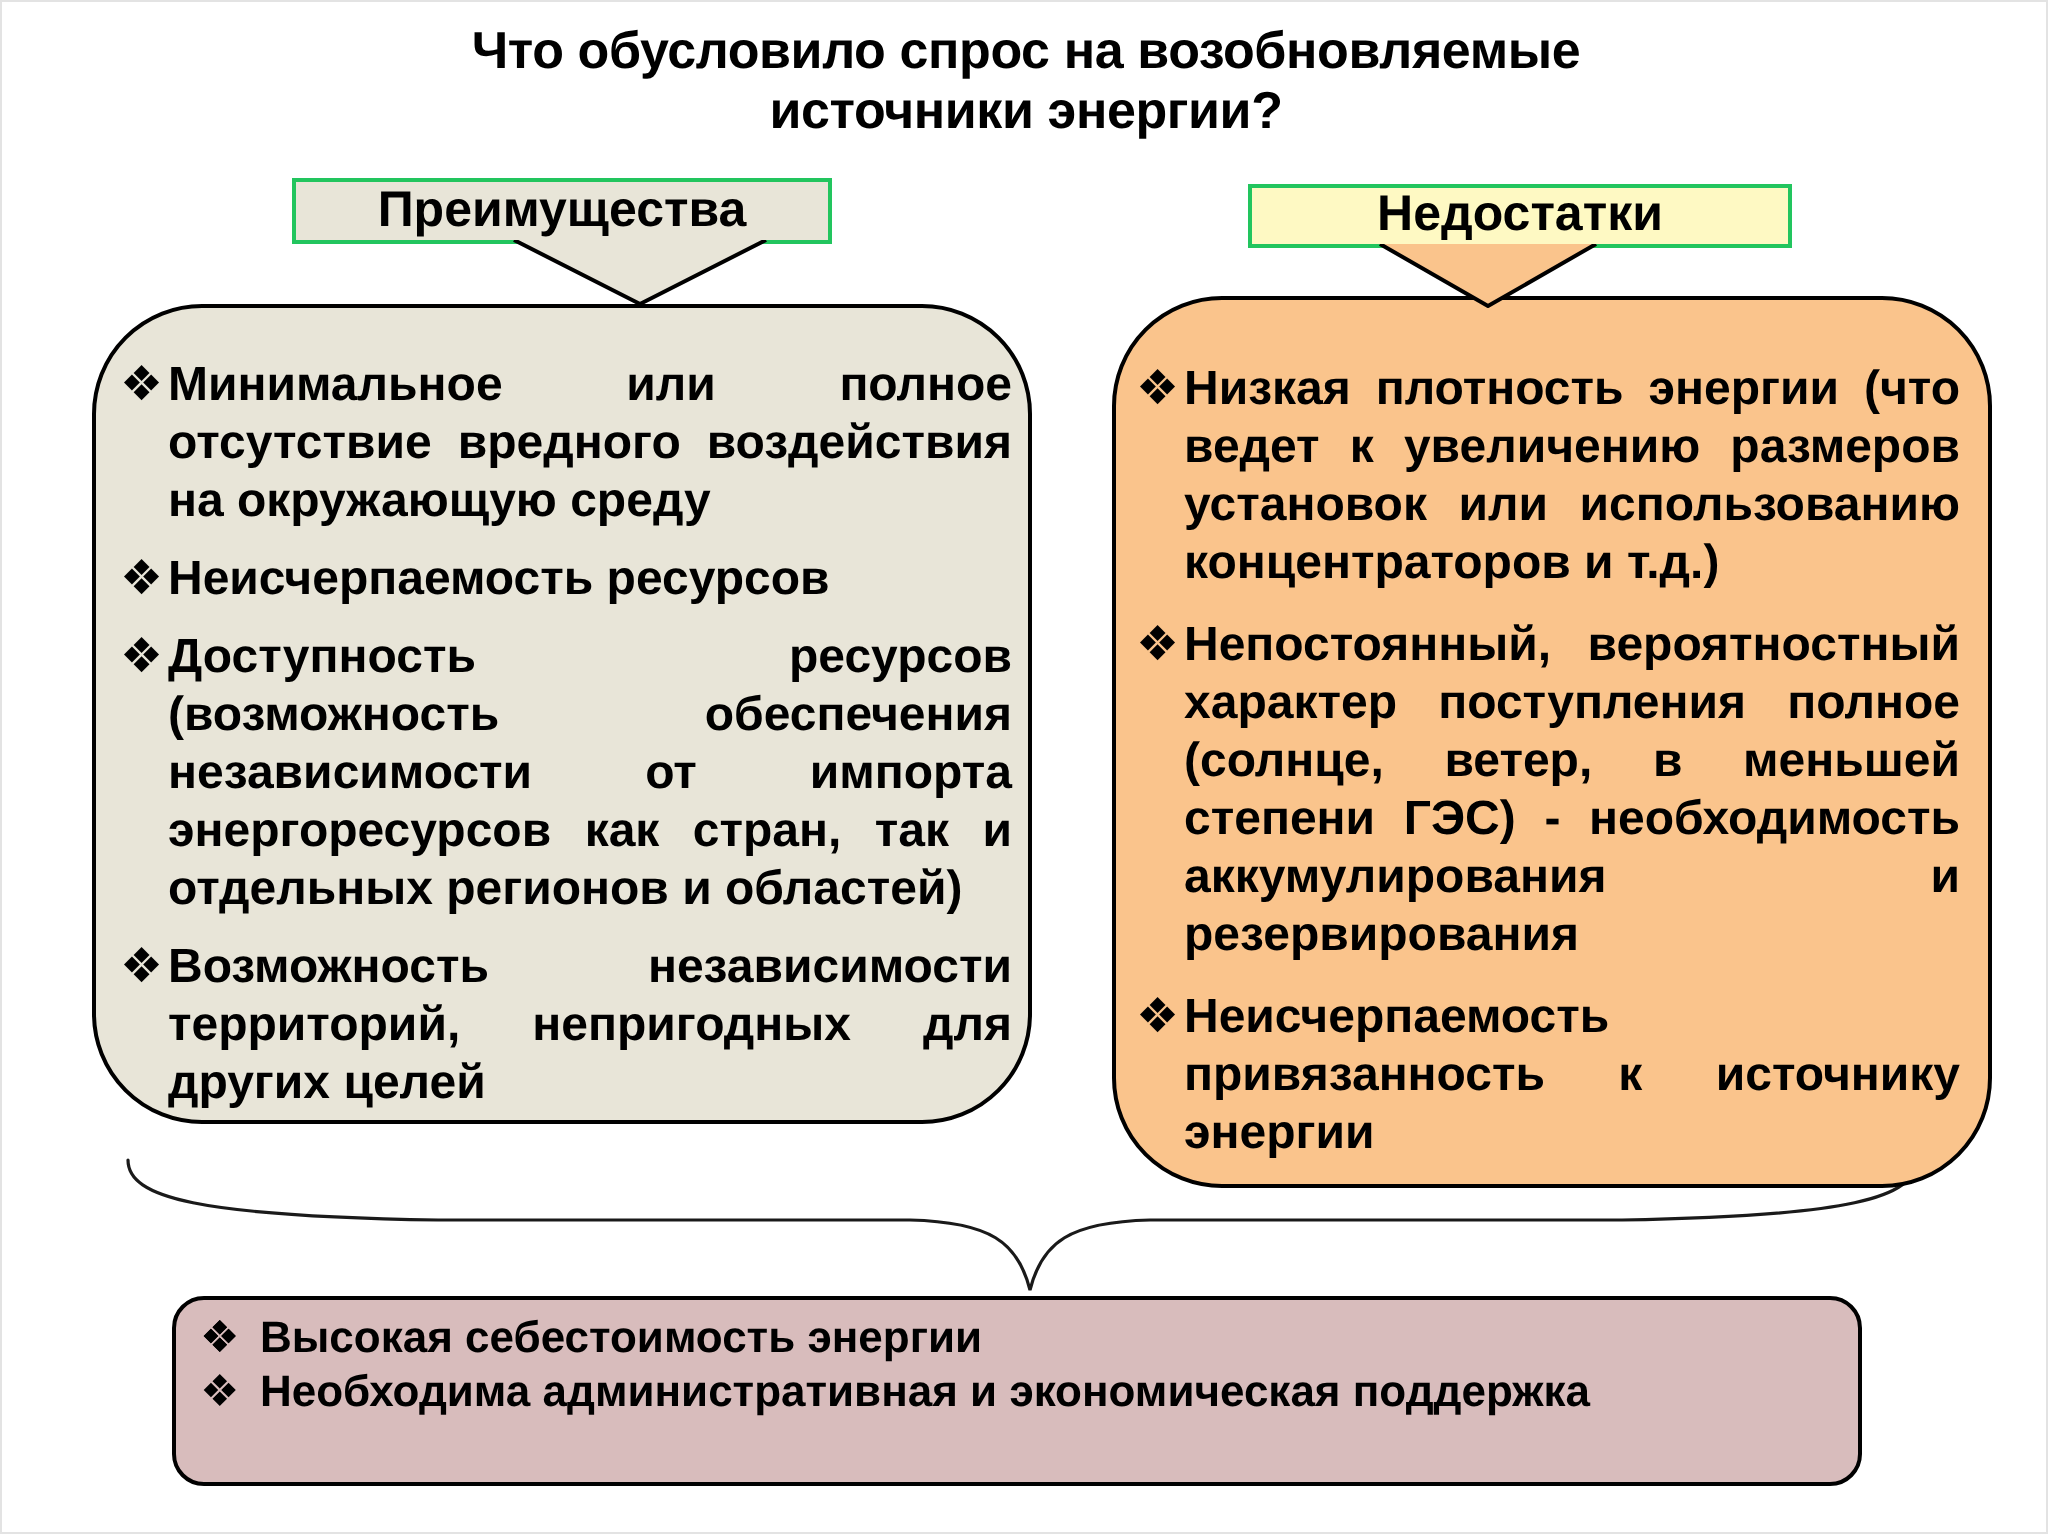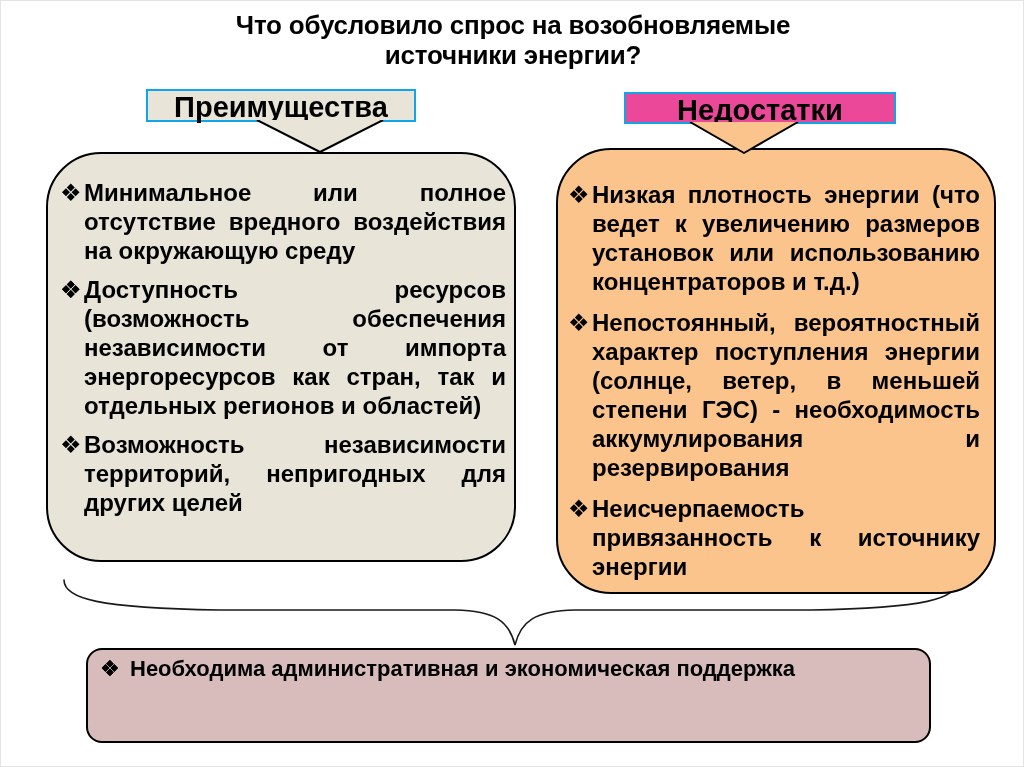--- a/index.html
+++ b/index.html
@@ -22,26 +22,26 @@
     left: 202px;
     width: 620px;
     text-align: center;
     font-size: 26px;
     font-weight: bold;
     line-height: 30px;
     letter-spacing: -0.2px;
   }
   .hdr {
     position: absolute;
-    border: 2px solid #0ea5e9;
+    border: 2px solid #22c55e;
     display: flex;
-    align-items: flex-start;
+    align-items: flex-end;
     justify-content: center;
     font-weight: bold;
-    font-size: 29px;
+    font-size: 25px;
     z-index: 3;
   }
   .hdr-adv { left: 145px; top: 88px; width: 270px; height: 33px; }
   .hdr-dis { left: 623px; top: 91px; width: 272px; height: 32px; }
   .arrow { position: absolute; z-index: 4; }
   .arrow-adv { left: 255px; top: 119px; }
   .arrow-dis { left: 688px; top: 121px; }
   .brace { position: absolute; left: 58px; top: 576px; z-index: 1; }
   .box {
     position: absolute;
@@ -99,71 +99,73 @@
     <path d="M5,3 C5,22 40,31 160,33 L396,33 C436,34 450,44 456,68 C462,44 476,34 516,33 L752,33 C866,31 899,22 899,3" fill="none" stroke="#1a1a1a" stroke-width="1.6" stroke-linecap="round"></path>
   </svg>
 
   <div class="hdr hdr-adv" style="background-color: rgb(232, 229, 216);">
     <span>Преимущества</span>
   </div>
   <svg class="arrow arrow-adv" width="128" height="36" viewBox="0 0 128 36">
     <path d="M1,0 L64,32 L127,0" stroke="#000" stroke-width="2" stroke-linejoin="round" fill="#e8e5d8"></path>
   </svg>
 
-  <div class="hdr hdr-dis" style="background-color: #ec4899;">
+  <div class="hdr hdr-dis" style="background-color: #fef9c3;">
     <span>Недостатки</span>
   </div>
   <svg class="arrow arrow-dis" width="112" height="34" viewBox="0 0 112 34">
     <path d="M1,0 L55,31 L109,0" stroke="#000" stroke-width="2" stroke-linejoin="round" fill="#fac48c"></path>
   </svg>
 
   <div class="box box-adv" style="background-color: rgb(232, 229, 216);">
     <ul>
       <li>
         <span class="bullet">❖</span>
         <span>Минимальное или полное отсутствие вредного воздействия на окружающую среду</span>
       </li>
       <li>
         <span class="bullet">❖</span>
+        <span>Неисчерпаемость ресурсов</span>
       </li>
       <li>
         <span class="bullet">❖</span>
         <span>Доступность ресурсов (возможность обеспечения независимости от импорта энергоресурсов как стран, так и отдельных регионов и областей)</span>
       </li>
       <li>
         <span class="bullet">❖</span>
         <span>Возможность независимости территорий, непригодных для других целей</span>
       </li>
     </ul>
   </div>
 
   <div class="box box-dis" style="background-color: rgb(250, 196, 140);">
     <ul>
       <li>
         <span class="bullet">❖</span>
         <span>Низкая плотность энергии (что ведет к увеличению размеров установок или использованию концентраторов и т.д.)</span>
       </li>
       <li>
         <span class="bullet">❖</span>
-        <span>Непостоянный, вероятностный характер поступления энергии (солнце, ветер, в меньшей степени ГЭС) - необходимость аккумулирования и резервирования</span>
+        <span>Непостоянный, вероятностный характер поступления полное (солнце, ветер, в меньшей степени ГЭС) - необходимость аккумулирования и резервирования</span>
       </li>
       <li>
         <span class="bullet">❖</span>
         <span>Неисчерпаемость привязанность к источнику энергии</span>
       </li>
     </ul>
   </div>
 
   <div class="box box-sum" style="background-color: rgb(216, 188, 188);">
     <ul>
       <li>
         <span class="bullet">❖</span>
       </li>
       <li>
         <span class="bullet">❖</span>
+        <span>Высокая себестоимость энергии</span>
       </li>
       <li>
         <span class="bullet">❖</span>
         <span>Необходима административная и экономическая поддержка</span>
       </li>
     </ul>
   </div>
 
 </div>
 

